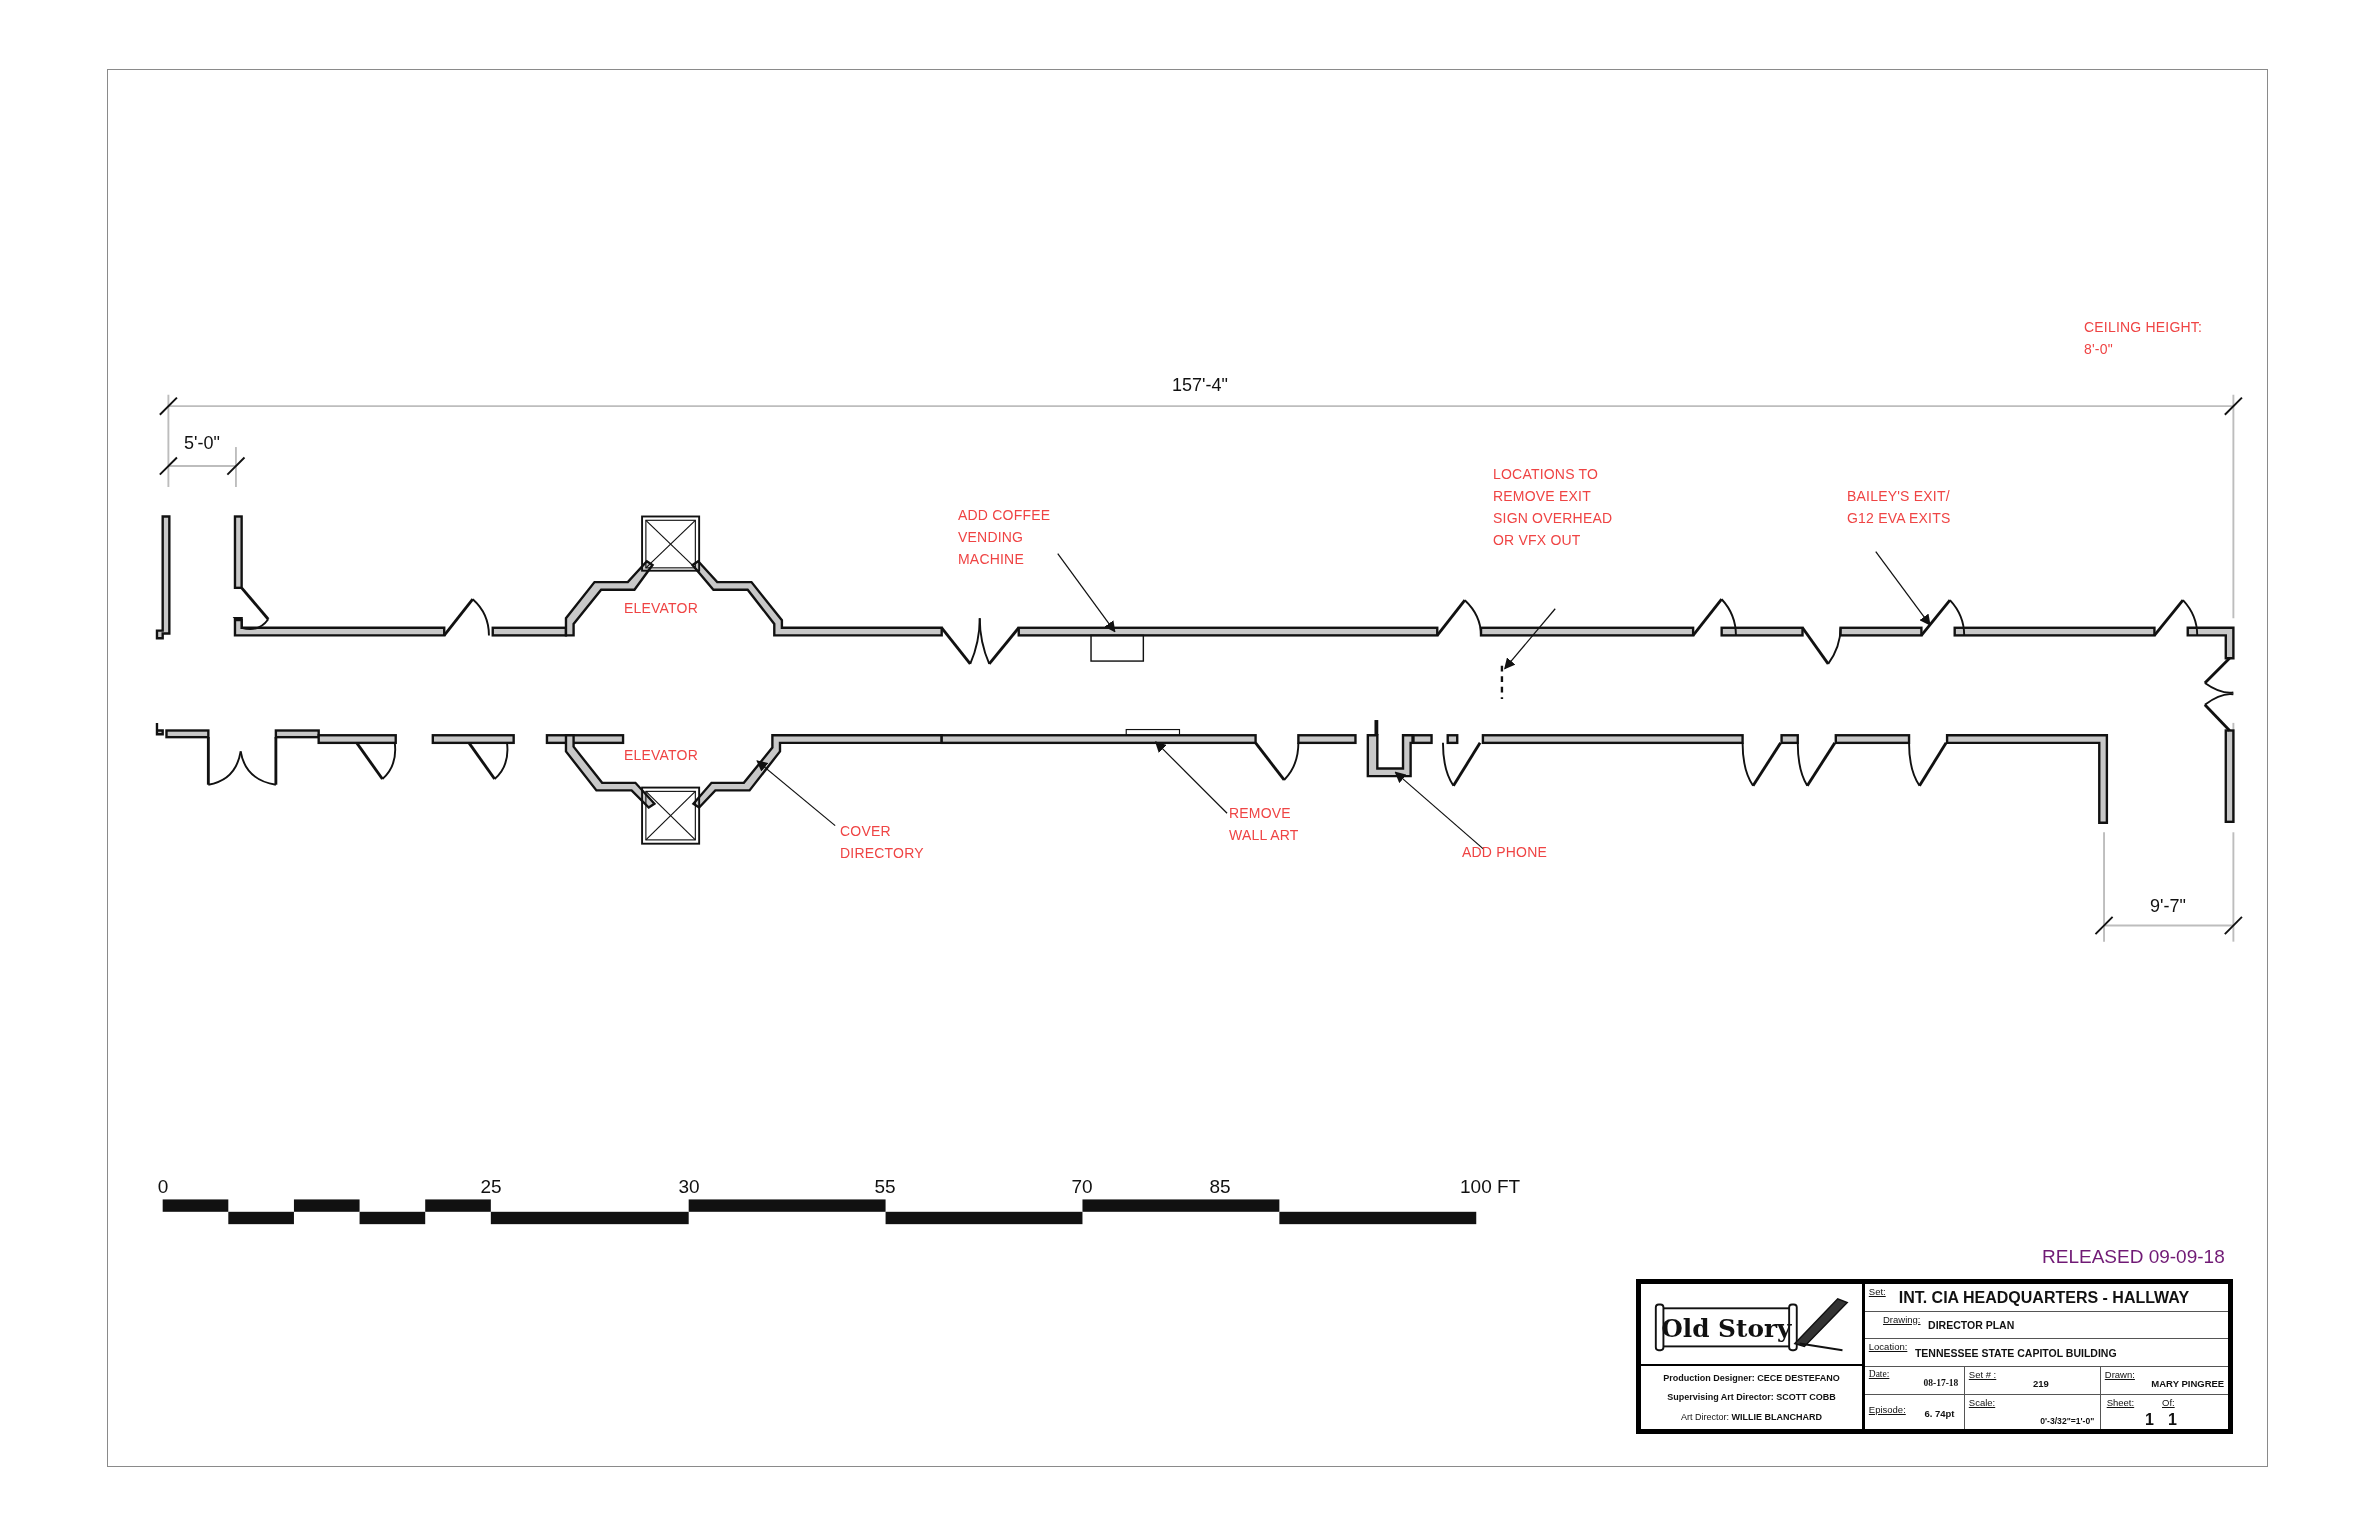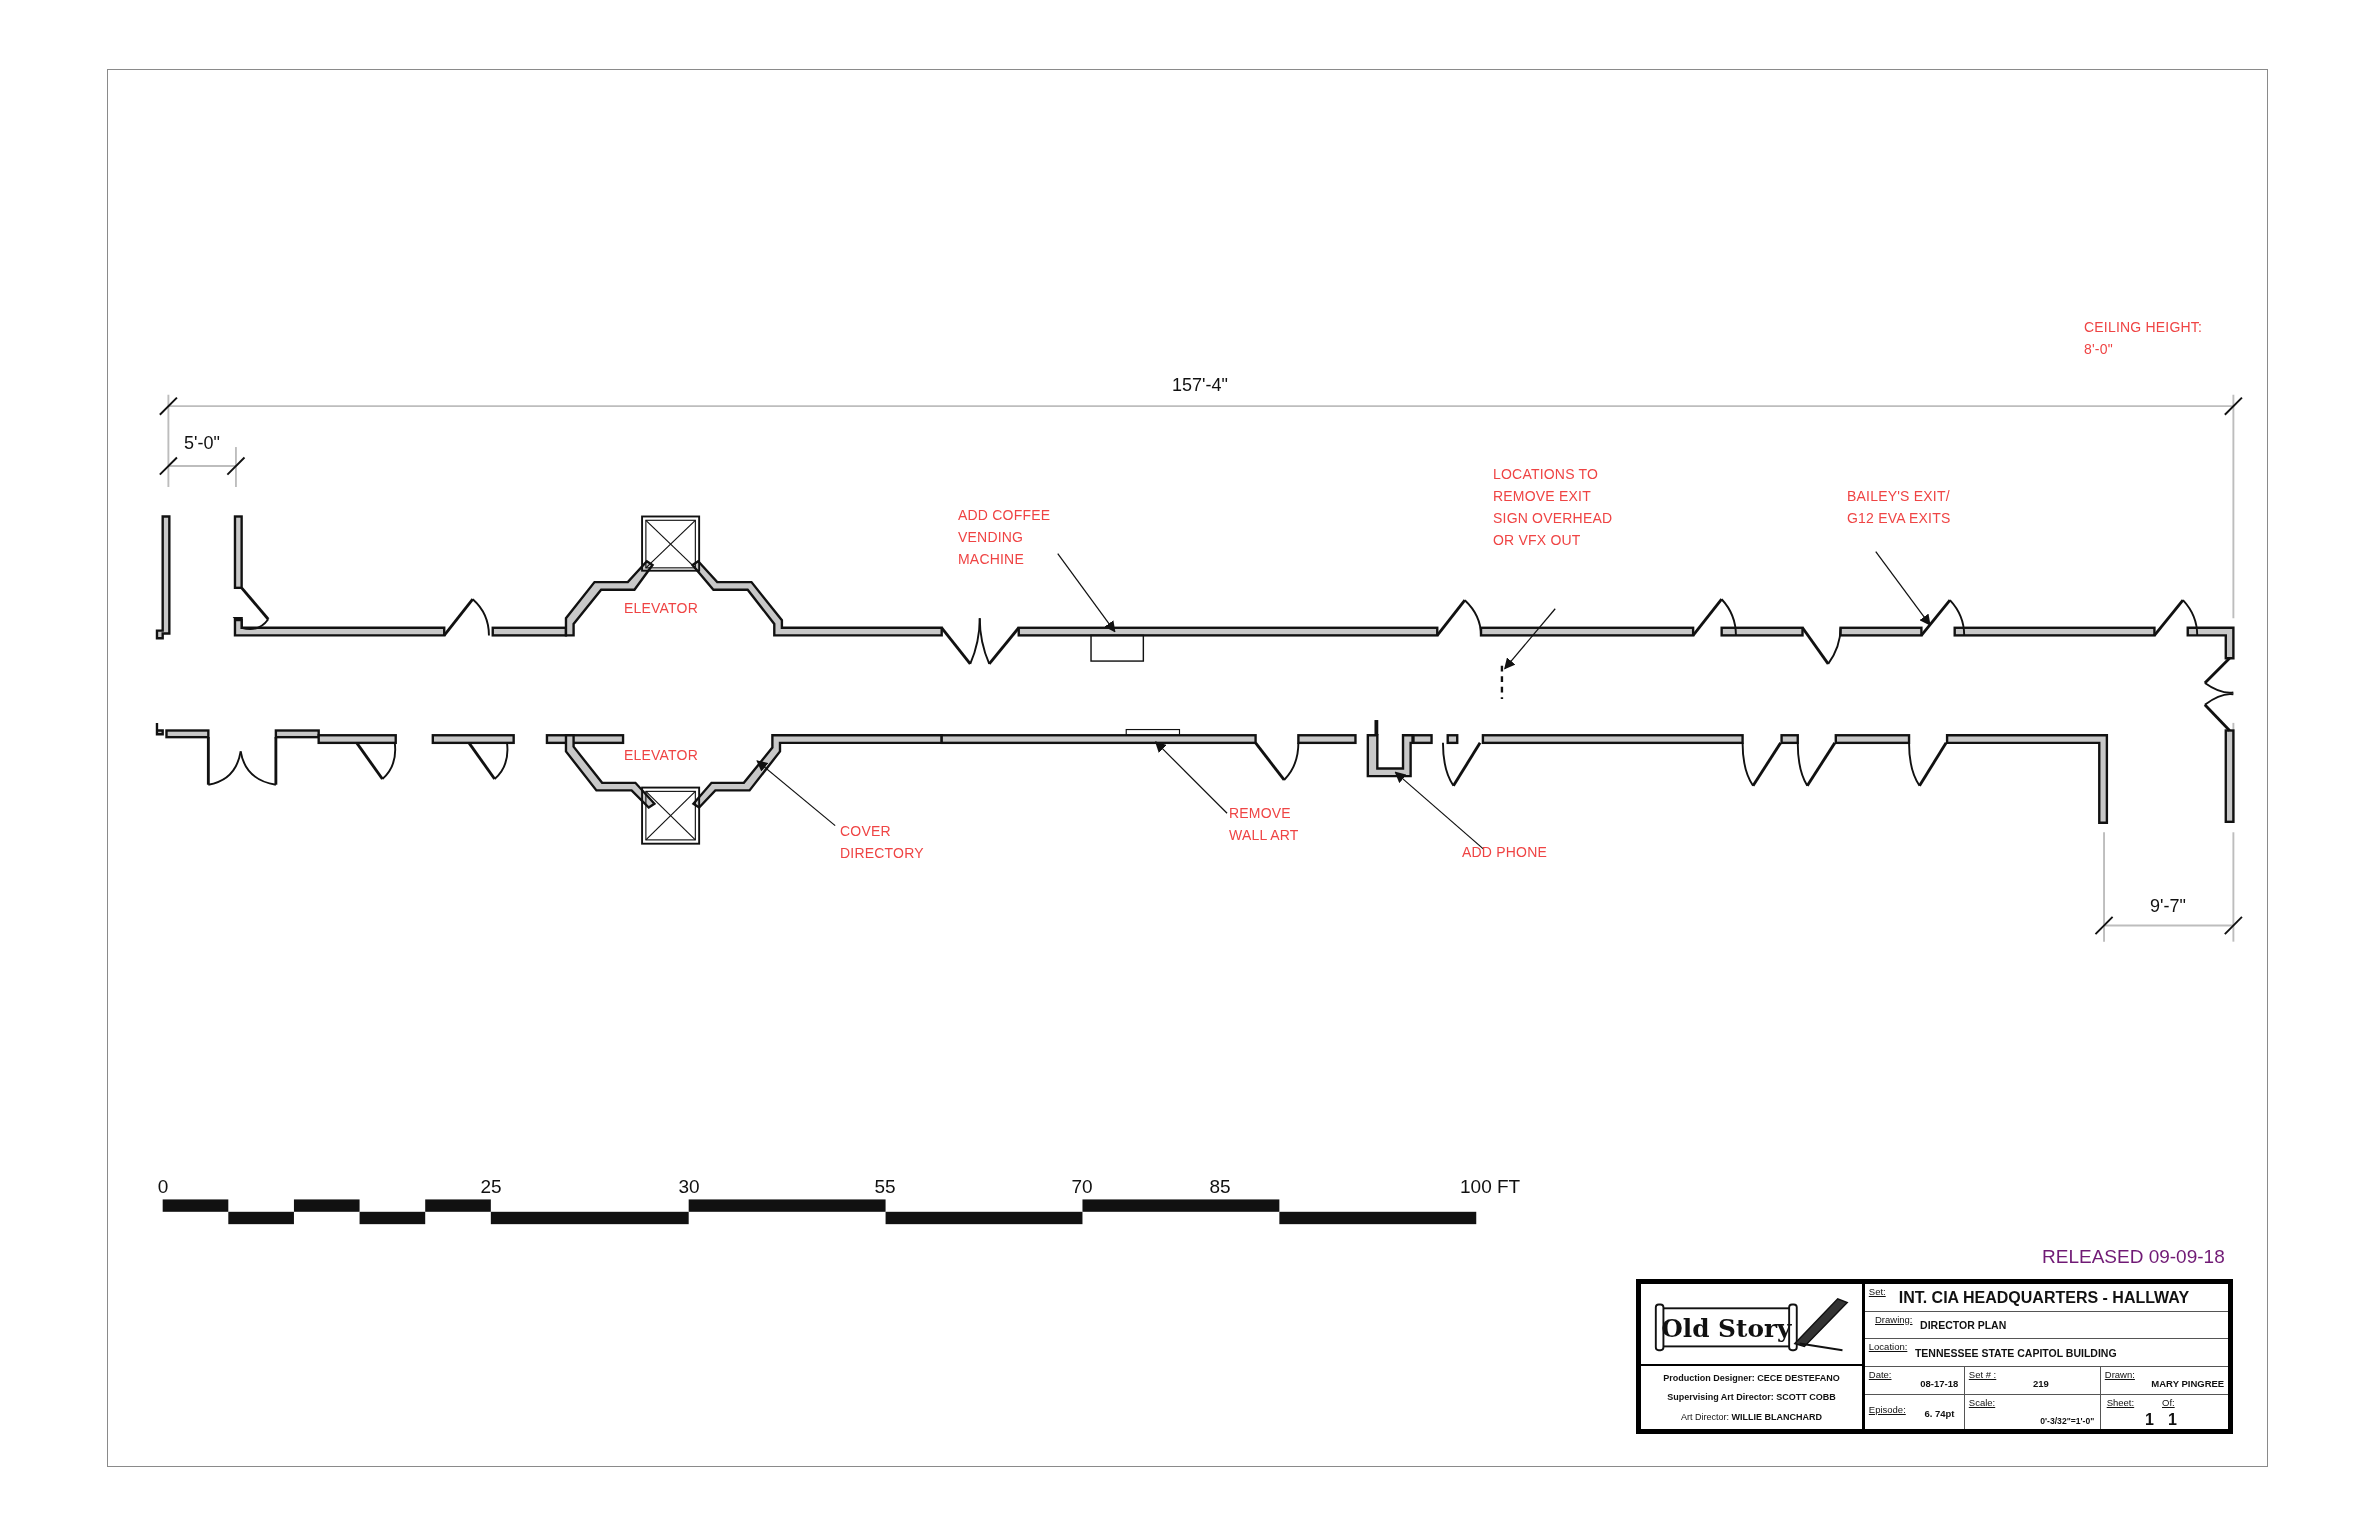--- a/index.html
+++ b/index.html
@@ -249,29 +249,29 @@
         <span style="font-weight:900">WILLIE BLANCHARD</span>
       </div>
     </div>
   </div>
   <div class="tb-right">
     <div class="tb-row" style="height:27px;">
       <span class="cap" style="margin-left:3.8px;align-self:flex-start;margin-top:1.9px;">Set:</span>
       <span class="val" style="font-size:16px;margin-left:13px;">INT. CIA HEADQUARTERS - HALLWAY</span>
     </div>
     <div class="tb-row" style="height:26px;">
-      <span class="cap" style="margin-left:10px;align-self:flex-start;margin-top:1.9px;">Drawing:</span>
+      <span class="cap" style="margin-left:18px;align-self:flex-start;margin-top:1.9px;">Drawing:</span>
       <span class="val" style="font-size:10.5px;margin-left:7.6px;">DIRECTOR PLAN</span>
     </div>
     <div class="tb-row" style="height:27px;">
       <span class="cap" style="margin-left:3.8px;align-self:flex-start;margin-top:1.9px;">Location:</span>
       <span class="val" style="font-size:10.5px;margin-left:7.6px;">TENNESSEE STATE CAPITOL BUILDING</span>
     </div>
     <div class="tb-row" style="height:27px;">
-      <div class="cell" style="width:99px;">
+      <div class="cell" style="width:99px;font-family:Liberation Serif, serif;">
         <span class="cap" style="position:absolute;left:3.8px;top:1.9px;">Date:</span>
         <span class="val" style="position:absolute;right:5.7px;top:11.4px;font-size:9.5px;">08-17-18</span>
       </div>
       <div class="cell" style="width:135px;">
         <span class="cap" style="position:absolute;left:3.8px;top:1.9px;">Set # :</span>
         <span class="val" style="position:absolute;left:68px;top:11.4px;font-size:9.5px;">219</span>
       </div>
       <div class="cell" style="flex:1;">
         <span class="cap" style="position:absolute;left:3.8px;top:1.9px;">Drawn:</span>
         <span class="val" style="position:absolute;right:3.8px;top:11.4px;font-size:9.5px;">MARY PINGREE</span>

